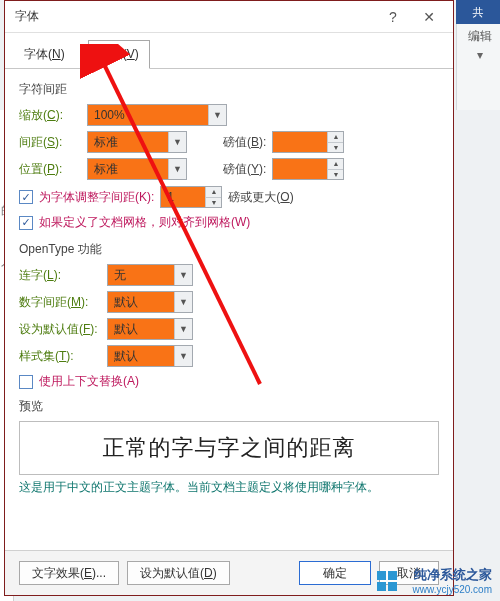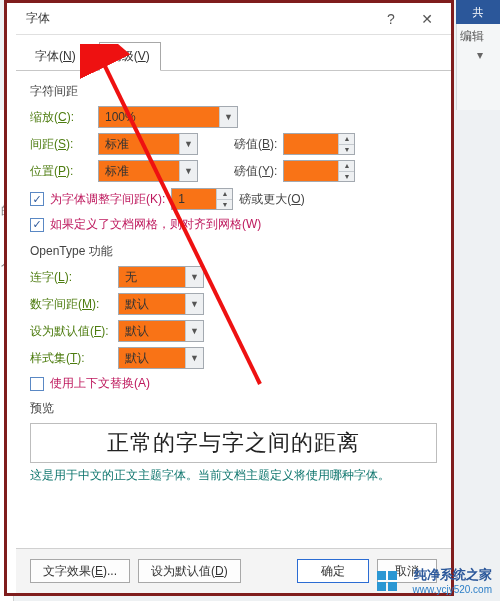--- a/index.html
+++ b/index.html
@@ -29,45 +29,44 @@
     background: #2b579a;
     color: #fff;
     display: flex;
     align-items: center;
     justify-content: center;
     font-size: 11px;
   }
   .bg-ribbon .edit-label {
     position: absolute;
     top: 28px;
-    right: 8px;
+    right: 0;
     width: 40px;
     text-align: center;
     color: #555;
   }
   .bg-ribbon .dropdown-icon {
     position: absolute;
     top: 48px;
     right: 8px;
     width: 24px;
     text-align: center;
     color: #666;
   }
   
   .dialog {
     position: absolute;
     left: 4px;
     top: 0;
     width: 450px;
     height: 596px;
     background: #ffffff;
-    border: 3px solid #7f1d1d;
+    border: 1px solid #7f1d1d;
     display: flex;
     flex-direction: column;
-    padding-left: 9px;
   }
   .titlebar {
     height: 32px;
     display: flex;
     align-items: center;
     padding: 0 6px 0 10px;
     background: #ffffff;
     border-bottom: 1px solid #e0e0e0;
   }
   .titlebar .title { flex: 1; color: #333; }
@@ -180,21 +179,21 @@
     display: flex;
     align-items: center;
     justify-content: center;
     color: #2b579a;
     font-size: 11px;
   }
   .chk.unchecked { color: transparent; }
   .chk-label { color: #be185d; }
   .preview-box {
     margin: 6px 0 4px 0;
-    height: 40px;
+    height: 54px;
     border: 1px solid #bdbdbd;
     background: #fff;
     display: flex;
     align-items: center;
     justify-content: center;
     font-family: "SimSun", serif;
     font-size: 22px;
     letter-spacing: 1px;
     color: #222;
   }

